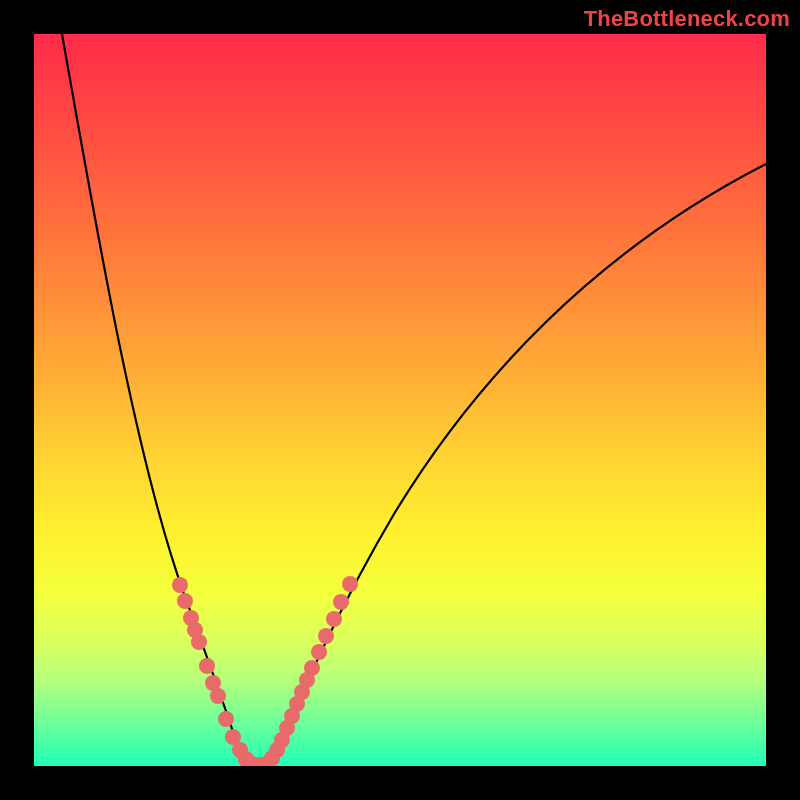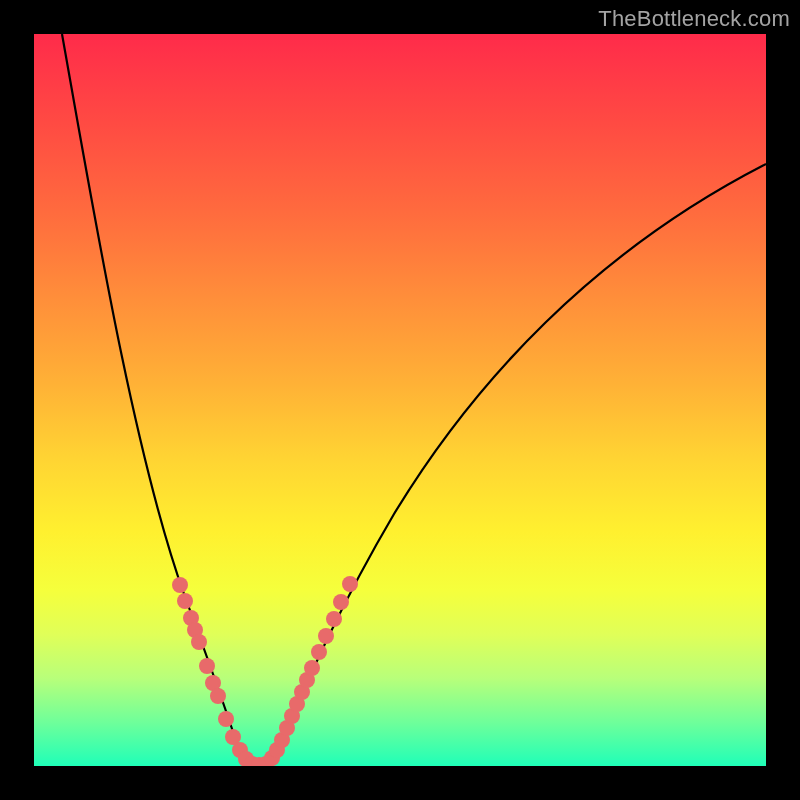--- a/index.html
+++ b/index.html
@@ -29,23 +29,23 @@
       #e0ff58 82%,
       #b8ff7a 88%,
       #6fff9a 94%,
       #1fffb8 100%
     );
   }
   .watermark {
     position: absolute;
     top: 6px;
     right: 10px;
-    color: #a3a3a3;
+    color: #ef4444;
     font-size: 22px;
-    font-weight: 400;
+    font-weight: 700;
     letter-spacing: 0.2px;
   }
   svg.plot {
     position: absolute;
     left: 0;
     top: 0;
     width: 732px;
     height: 732px;
   }
 </style>

